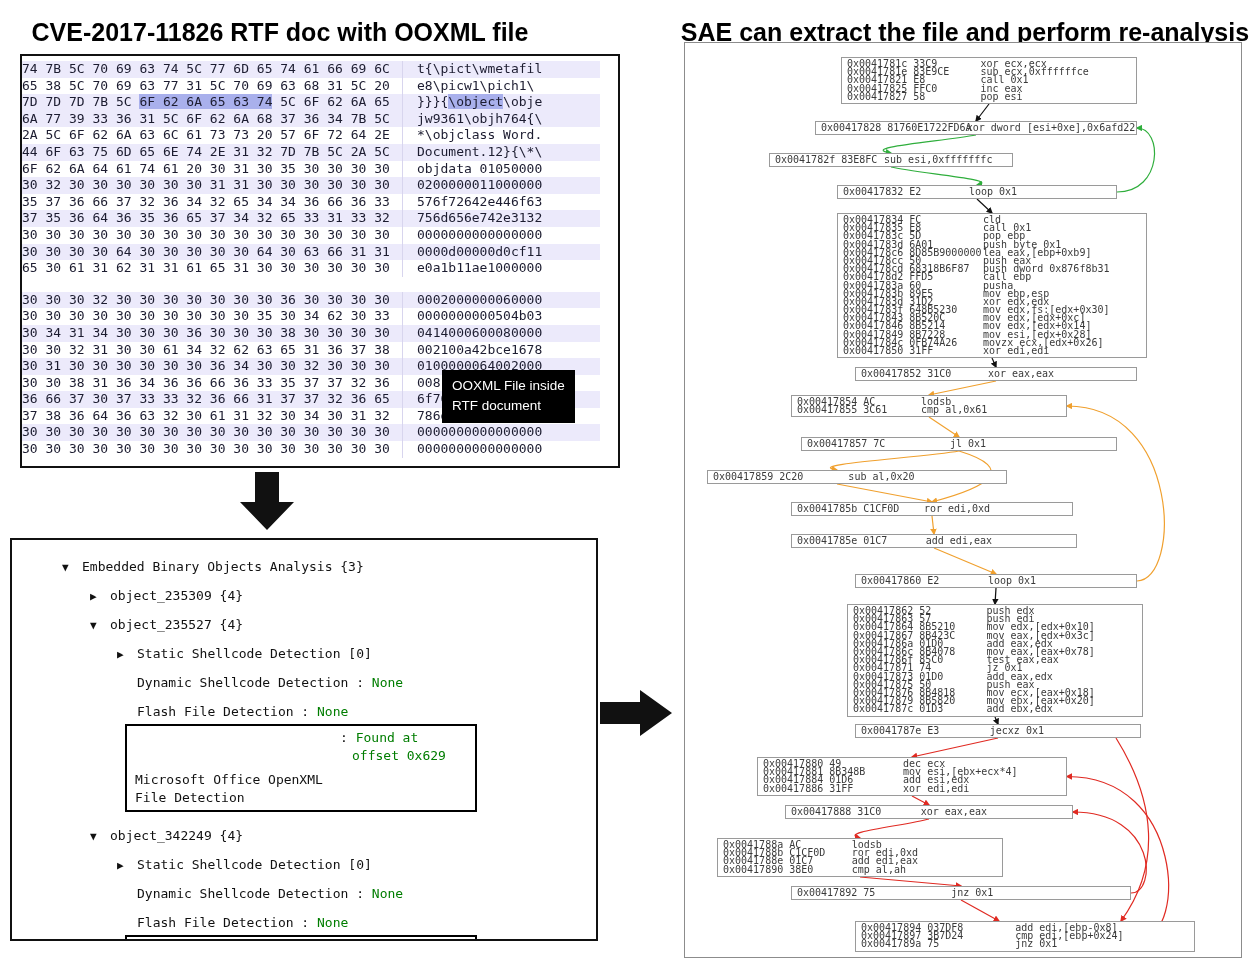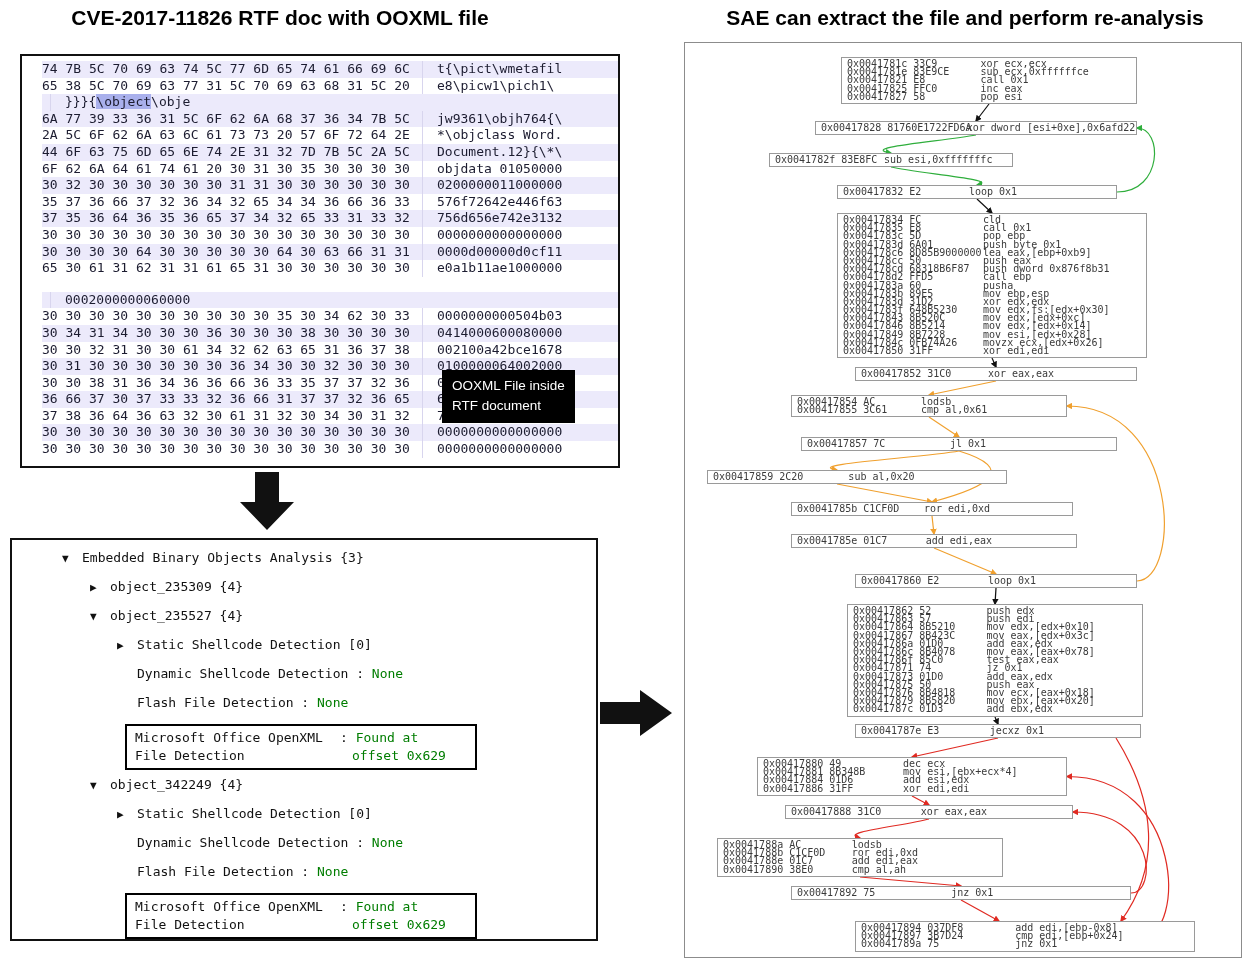--- a/index.html
+++ b/index.html
@@ -1,28 +1,28 @@
 <!DOCTYPE html>
 <html><head>
 <meta charset="utf-8">
 <style>
   html,body{margin:0;padding:0;}
   body{
     width:1251px;height:964px;position:relative;background:#ffffff;
     font-family:"Liberation Sans",sans-serif;overflow:hidden;color:#000;
   }
-  .title{position:absolute;font-weight:bold;font-size:21px;text-align:center;color:#000;}
+  .title{position:absolute;font-weight:bold;font-size:25px;text-align:center;color:#000;margin-top:12px;}
   #left-title{left:0;top:6px;width:560px;}
   #right-title{left:680px;top:6px;width:570px;}
 
   
   #hex-panel{
     position:absolute;left:20px;top:54px;width:600px;height:414px;
     border:2px solid #111;box-sizing:border-box;overflow:hidden;background:#fff;
-    padding:5px 0 0 20px;font-family:"DejaVu Sans Mono",monospace;font-size:13px;color:#1c1c30;
+    padding:5px 0 0 0;font-family:"DejaVu Sans Mono",monospace;font-size:13px;color:#1c1c30;
   }
   .hex-row{display:flex;height:16.6px;line-height:16.6px;white-space:pre;width:578px;}
   .hex-row.stripe{background:#eceafb;}
   .hex-bytes{width:372px;display:inline-block;}
   .hex-ascii{margin-left:8px;border-left:1px solid #d8d5ee;padding-left:14px;display:inline-block;}
   .hl{background:#a9b0ec;}
   .hex-gap{height:15px;}
   #ooxml-label{
     position:absolute;left:420px;top:314px;background:#000;color:#fff;
     font-family:"Liberation Sans",sans-serif;font-size:13.5px;line-height:1.5;padding:6px 10px;
@@ -30,27 +30,27 @@
 
   
   .flow-arrow{position:absolute;}
 
   
   #tree-panel{
     position:absolute;left:10px;top:538px;width:588px;height:403px;
     border:2px solid #111;box-sizing:border-box;overflow:hidden;background:#fff;
     padding-top:7px;font-family:"DejaVu Sans Mono",monospace;font-size:13px;color:#111;
   }
-  .tree-row{height:29px;line-height:22px;white-space:pre;}
+  .tree-row{height:29px;line-height:39px;white-space:pre;}
   .tree-glyph{display:inline-block;width:20px;font-size:11px;}
   .tree-box{
     margin:3px 0 4px 113px;width:352px;border:2px solid #000;box-sizing:border-box;
     padding:3px 8px;display:flex;line-height:18px;white-space:pre;
   }
-  .tb-left{width:205px;}
+  .tb-left{width:205px;margin-top:42px;}
   .tb-right .v2{padding-left:12px;}
 
   
   #cfg-panel{
     position:absolute;left:684px;top:42px;width:558px;height:916px;
     border:1px solid #8c8c8c;box-sizing:border-box;background:#fff;overflow:hidden;
   }
   #cfg-edges{position:absolute;left:0;top:0;width:556px;height:914px;}
   #cfg-blocks{position:absolute;left:0;top:0;width:556px;height:914px;}
   .cfg-block{
@@ -64,33 +64,33 @@
 </head>
 <body>
 
 <div id="left-title" class="title">CVE-2017-11826 RTF doc with OOXML file</div>
 <div id="right-title" class="title">SAE can extract the file and perform re-analysis</div>
 
 <div id="hex-panel">
   <div id="hex-rows">
       <div class="hex-row stripe"><span class="hex-bytes"><span>74 7B 5C 70 69 63 74 5C 77 6D 65 74 61 66 69 6C</span></span><span class="hex-ascii"><span>t{\pict\wmetafil</span></span></div>
       <div class="hex-row"><span class="hex-bytes"><span>65 38 5C 70 69 63 77 31 5C 70 69 63 68 31 5C 20</span></span><span class="hex-ascii"><span>e8\picw1\pich1\ </span></span></div>
-      <div class="hex-row stripe"><span class="hex-ascii"><span>}}}{</span><span class="hl">\object</span><span>\obje</span></span></div>
+      <div class="hex-row stripe"><span class="hex-bytes"><span>7D 7D 7D 7B 5C </span><span class="hl">6F 62 6A 65 63 74</span><span> 5C 6F 62 6A 65</span></span><span class="hex-ascii"><span>}}}{</span><span class="hl">\object</span><span>\obje</span></span></div>
       <div class="hex-row stripe"><span class="hex-bytes"><span>6A 77 39 33 36 31 5C 6F 62 6A 68 37 36 34 7B 5C</span></span><span class="hex-ascii"><span>jw9361\objh764{\</span></span></div>
       <div class="hex-row"><span class="hex-bytes"><span>2A 5C 6F 62 6A 63 6C 61 73 73 20 57 6F 72 64 2E</span></span><span class="hex-ascii"><span>*\objclass Word.</span></span></div>
       <div class="hex-row stripe"><span class="hex-bytes"><span>44 6F 63 75 6D 65 6E 74 2E 31 32 7D 7B 5C 2A 5C</span></span><span class="hex-ascii"><span>Document.12}{\*\</span></span></div>
       <div class="hex-row"><span class="hex-bytes"><span>6F 62 6A 64 61 74 61 20 30 31 30 35 30 30 30 30</span></span><span class="hex-ascii"><span>objdata 01050000</span></span></div>
       <div class="hex-row stripe"><span class="hex-bytes"><span>30 32 30 30 30 30 30 30 31 31 30 30 30 30 30 30</span></span><span class="hex-ascii"><span>0200000011000000</span></span></div>
       <div class="hex-row"><span class="hex-bytes"><span>35 37 36 66 37 32 36 34 32 65 34 34 36 66 36 33</span></span><span class="hex-ascii"><span>576f72642e446f63</span></span></div>
       <div class="hex-row stripe"><span class="hex-bytes"><span>37 35 36 64 36 35 36 65 37 34 32 65 33 31 33 32</span></span><span class="hex-ascii"><span>756d656e742e3132</span></span></div>
       <div class="hex-row"><span class="hex-bytes"><span>30 30 30 30 30 30 30 30 30 30 30 30 30 30 30 30</span></span><span class="hex-ascii"><span>0000000000000000</span></span></div>
       <div class="hex-row stripe"><span class="hex-bytes"><span>30 30 30 30 64 30 30 30 30 30 64 30 63 66 31 31</span></span><span class="hex-ascii"><span>0000d00000d0cf11</span></span></div>
       <div class="hex-row"><span class="hex-bytes"><span>65 30 61 31 62 31 31 61 65 31 30 30 30 30 30 30</span></span><span class="hex-ascii"><span>e0a1b11ae1000000</span></span></div>
       <div class="hex-gap"></div>
-      <div class="hex-row stripe"><span class="hex-ascii"><span>0002000000060000</span></span></div>
+      <div class="hex-row stripe"><span class="hex-bytes"><span>30 30 30 32 30 30 30 30 30 30 30 36 30 30 30 30</span></span><span class="hex-ascii"><span>0002000000060000</span></span></div>
       <div class="hex-row"><span class="hex-bytes"><span>30 30 30 30 30 30 30 30 30 30 35 30 34 62 30 33</span></span><span class="hex-ascii"><span>0000000000504b03</span></span></div>
       <div class="hex-row stripe"><span class="hex-bytes"><span>30 34 31 34 30 30 30 36 30 30 30 38 30 30 30 30</span></span><span class="hex-ascii"><span>0414000600080000</span></span></div>
       <div class="hex-row"><span class="hex-bytes"><span>30 30 32 31 30 30 61 34 32 62 63 65 31 36 37 38</span></span><span class="hex-ascii"><span>002100a42bce1678</span></span></div>
       <div class="hex-row stripe"><span class="hex-bytes"><span>30 31 30 30 30 30 30 30 36 34 30 30 32 30 30 30</span></span><span class="hex-ascii"><span>0100000064002000</span></span></div>
       <div class="hex-row"><span class="hex-bytes"><span>30 30 38 31 36 34 36 36 66 36 33 35 37 37 32 36</span></span><span class="hex-ascii"><span>00816466f6357726</span></span></div>
       <div class="hex-row stripe"><span class="hex-bytes"><span>36 66 37 30 37 33 33 32 36 66 31 37 37 32 36 65</span></span><span class="hex-ascii"><span>6f7073326f17726e</span></span></div>
       <div class="hex-row"><span class="hex-bytes"><span>37 38 36 64 36 63 32 30 61 31 32 30 34 30 31 32</span></span><span class="hex-ascii"><span>786d6c20a1204012</span></span></div>
       <div class="hex-row stripe"><span class="hex-bytes"><span>30 30 30 30 30 30 30 30 30 30 30 30 30 30 30 30</span></span><span class="hex-ascii"><span>0000000000000000</span></span></div>
       <div class="hex-row"><span class="hex-bytes"><span>30 30 30 30 30 30 30 30 30 30 30 30 30 30 30 30</span></span><span class="hex-ascii"><span>0000000000000000</span></span></div>
     </div>

